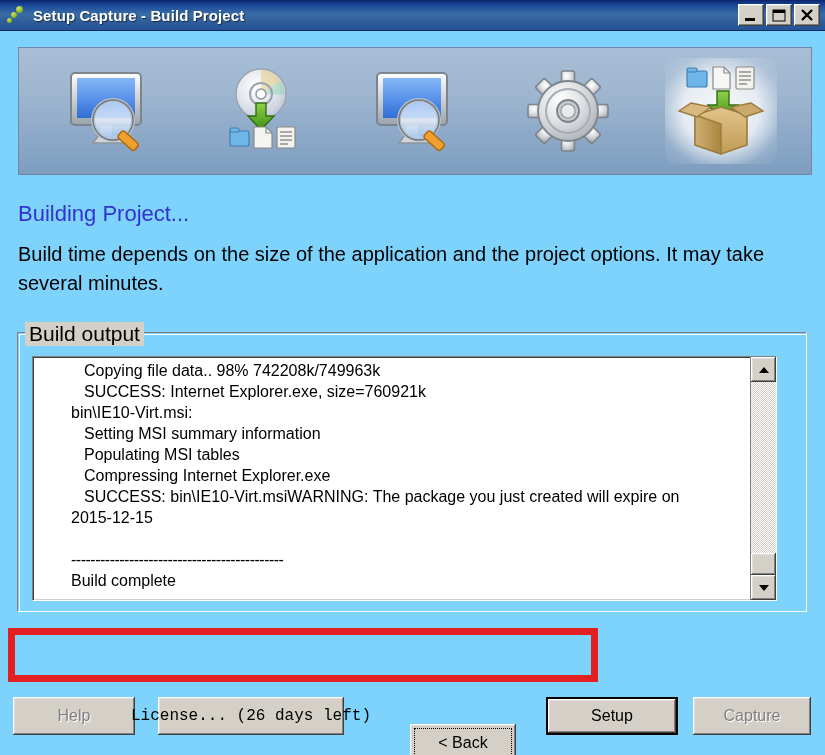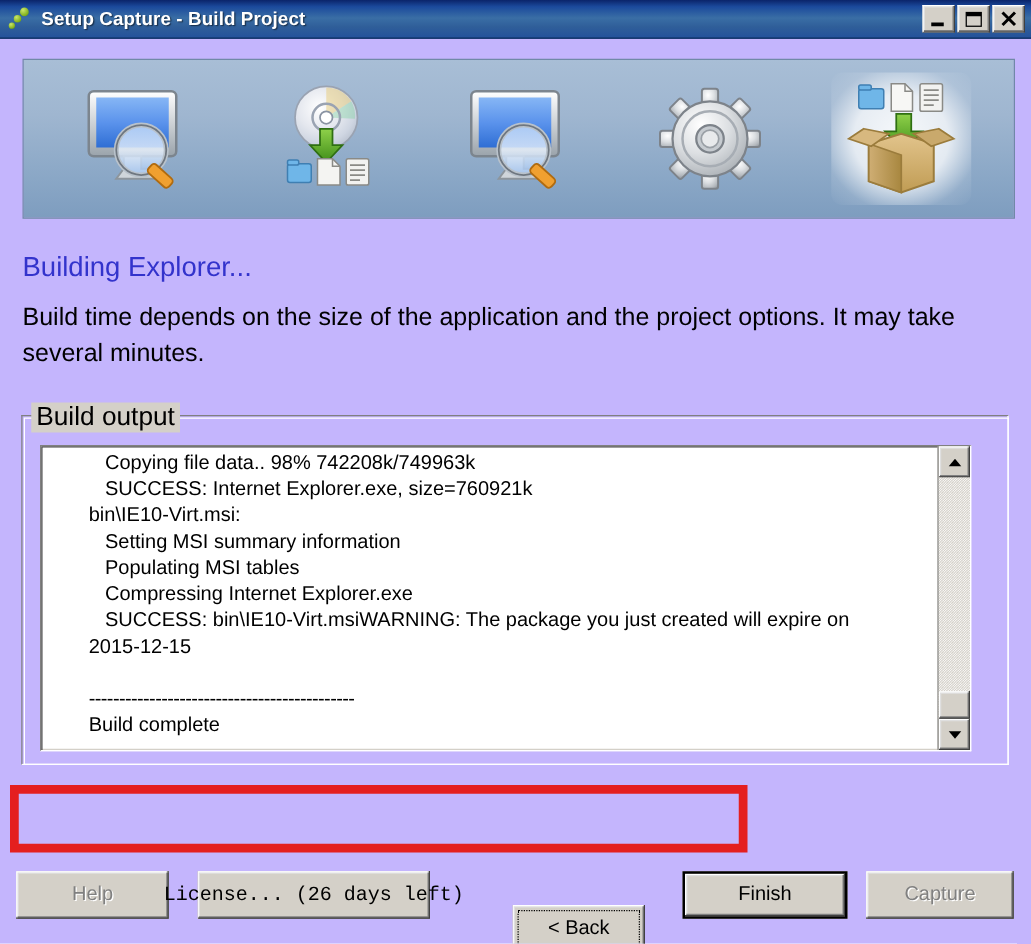--- a/index.html
+++ b/index.html
@@ -11,21 +11,21 @@
   body {
     font-family: "Liberation Sans", sans-serif;
     -webkit-font-smoothing: none;
   }
 
   #app {
     position: relative;
     width: 825px;
     height: 755px;
     overflow: hidden;
-    background: #c4b5fd;
+    background: #7dd3fc;
     box-sizing: border-box;
   }
 
   
   .titlebar {
     position: absolute;
     left: 0; top: 0;
     width: 825px;
     height: 31px;
     background: linear-gradient(to bottom,
@@ -487,21 +487,21 @@
           <path d="M22 50 l26 -8 l26 8 v30 l-26 9 l-26 -9 z" fill="url(#boxf)" stroke="#9b7c3c" stroke-width="1.6"></path>
           <path d="M22 50 l26 9 v30 l-26 -9 z" fill="url(#boxs)" stroke="#9b7c3c" stroke-width="1.4"></path>
           <path d="M18 38 l20 4 l-14 10 l-18 -6 z" fill="#d7b87f" stroke="#9b7c3c" stroke-width="1.4"></path>
           <path d="M78 38 l-20 4 l14 10 l18 -6 z" fill="#c9a96c" stroke="#9b7c3c" stroke-width="1.4"></path>
         </svg>
       </div>
 
     </div>
   </div>
 
-  <div class="heading">Building Explorer...</div>
+  <div class="heading">Building Project...</div>
   <div class="subtext">Build time depends on the size of the application and the project options. It may take several minutes.</div>
 
   <div class="groupbox"></div>
   <div class="groupbox-label">Build output</div>
 
   <div class="output">
     <div class="output-text" id="output-lines"><span class="ln ind">Copying file data.. 98% 742208k/749963k</span><span class="ln ind">SUCCESS: Internet Explorer.exe, size=760921k</span><span class="ln">bin\IE10-Virt.msi:</span><span class="ln ind">Setting MSI summary information</span><span class="ln ind">Populating MSI tables</span><span class="ln ind">Compressing Internet Explorer.exe</span><span class="ln ind">SUCCESS: bin\IE10-Virt.msiWARNING: The package you just created will expire on</span><span class="ln">2015-12-15</span><span class="ln"></span><span class="ln sep">--------------------------------------------</span><span class="ln">Build complete</span></div>
     <div class="vscroll">
       <div class="sb-btn">
           <span class="arrow up"></span>
@@ -522,20 +522,20 @@
       <span>Help</span>
     </div>
     <div class="btn" id="b-license">
       <span>License... (26 days left)</span>
     </div>
     <div class="btn focus" id="b-back">
       <span class="focusrect"></span>
       <span>&lt; Back</span>
     </div>
     <div class="btn default" id="b-finish">
-      <span>Finish</span>
+      <span>Setup</span>
     </div>
     <div class="btn disabled" id="b-cancel">
       <span>Capture</span>
     </div>
   </div>
 
 </div>
 
 </body></html>

